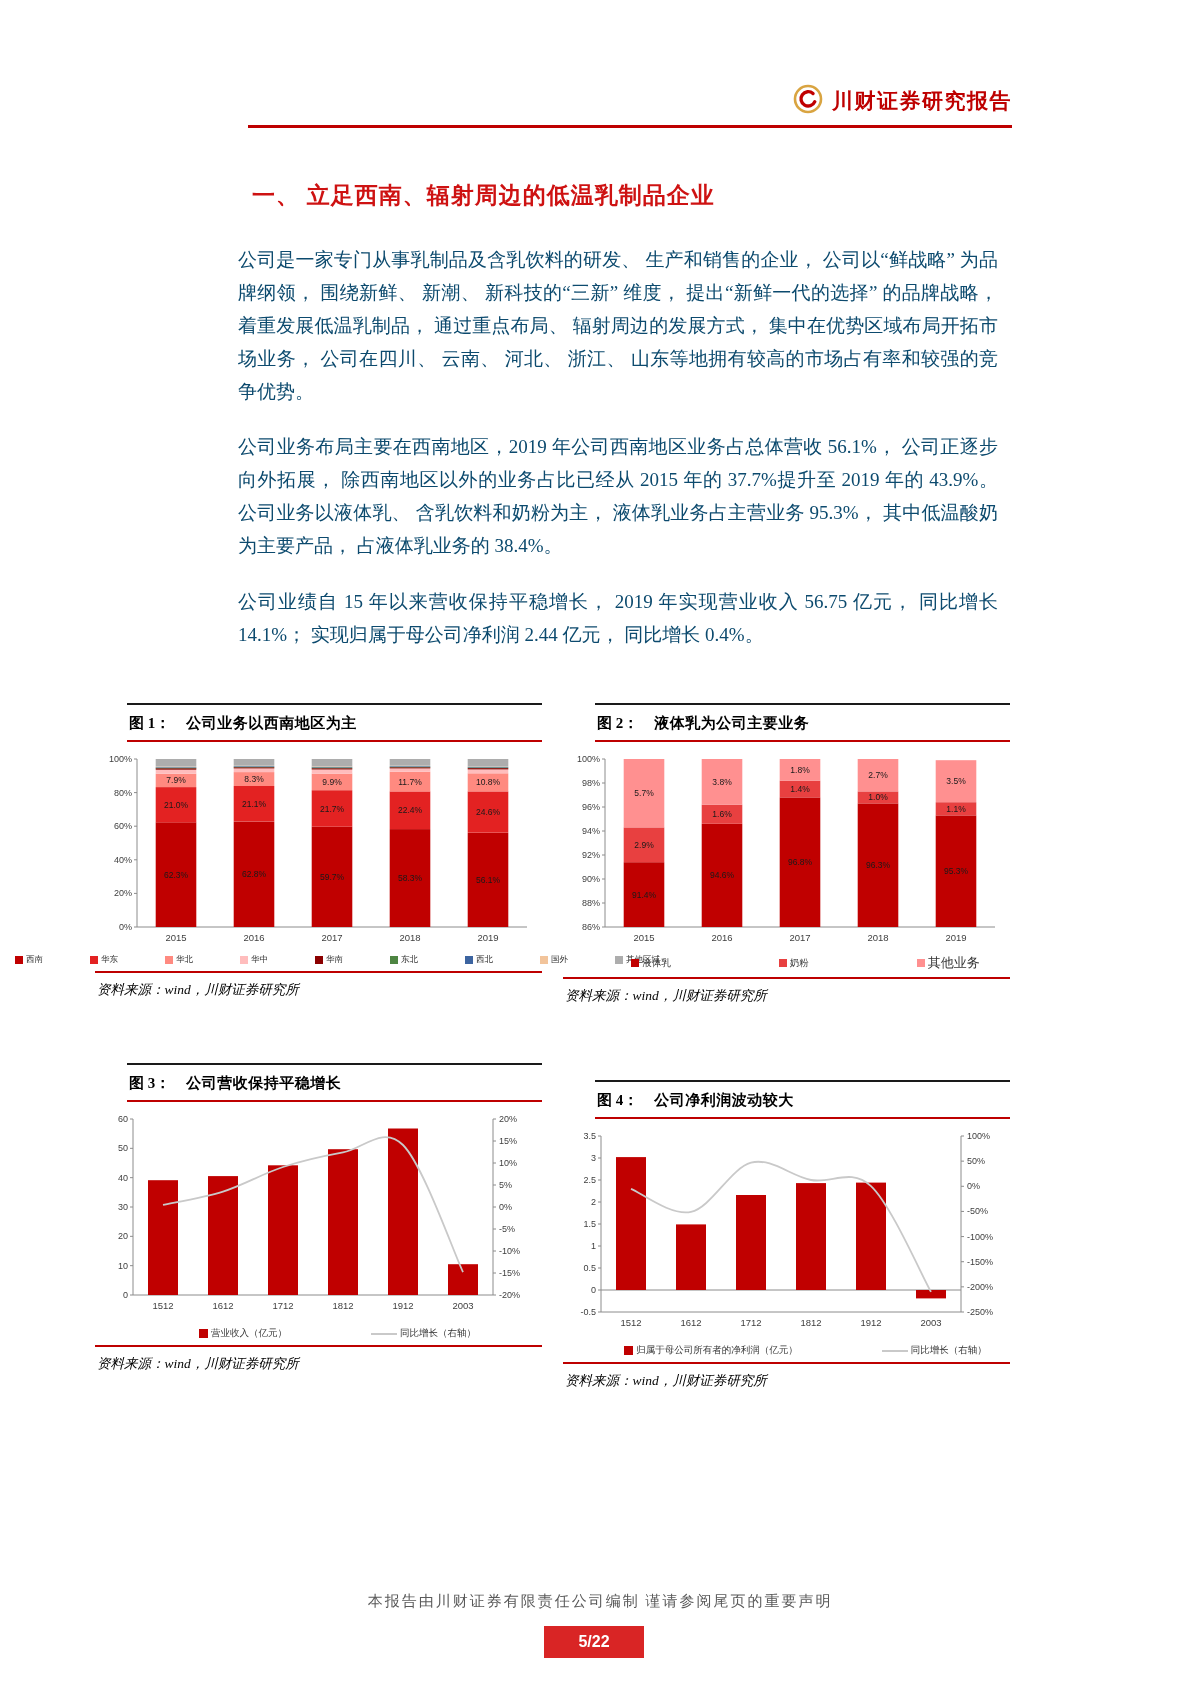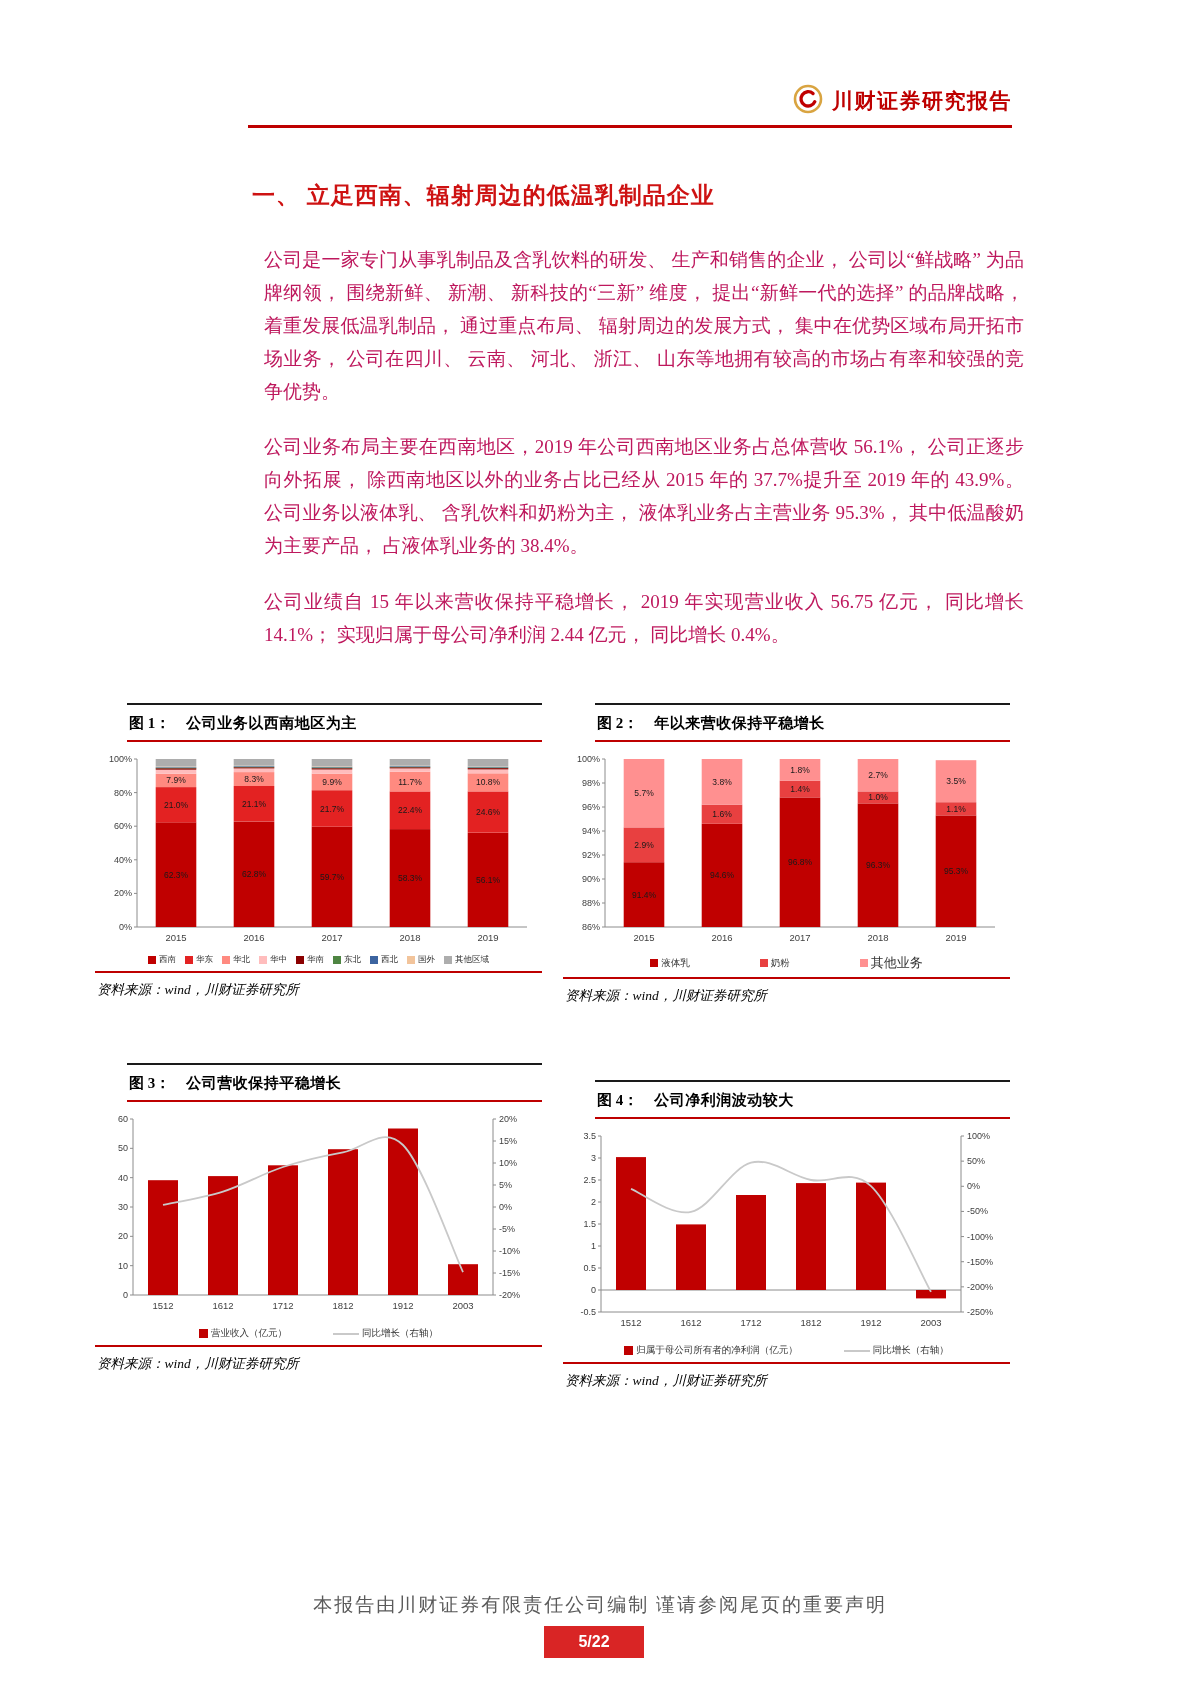--- a/index.html
+++ b/index.html
@@ -10,46 +10,46 @@
     color:#101010;
   }
   .header { position:absolute; top:84px; left:700px; width:312px;
     display:flex; align-items:center; justify-content:flex-end; gap:9px; }
   .brand { font-size:21px; font-weight:bold; color:#BE0000; letter-spacing:1.5px; }
   .header-rule { position:absolute; top:125px; left:248px; width:764px; height:3px; background:#BE0000; }
 
   .sec-title { position:absolute; top:180px; left:252px; width:760px;
     font-size:23px; font-weight:bold; color:#CE1212; letter-spacing:1px; }
 
-  .body-p { position:absolute; left:264px; width:760px; font-size:19px;
-    line-height:33px; text-align:justify; color:#be185d; }
+  .body-p { position:absolute; left:238px; width:760px; font-size:19px;
+    line-height:33px; text-align:justify; color:#0c4a6e; }
   .p1 { top:243px; }
   .p2 { top:430px; }
   .p3 { top:585px; }
 
   .figure { position:absolute; width:447px; }
   .f1 { left:95px;  top:703px; }
   .f2 { left:563px; top:703px; }
   .f3 { left:95px;  top:1063px; }
   .f4 { left:563px; top:1080px; }
 
   .fig-head { border-top:2px solid #1a1a1a; border-bottom:2px solid #BE0000;
     padding:9px 2px 7px; display:flex; gap:16px; align-items:baseline;margin-left:32px; }
   .fig-label { font-size:15px; font-weight:bold; color:#000; }
   .fig-title { font-size:15px; font-weight:bold; color:#000; letter-spacing:0.5px; }
   .fig-chart { padding-top:5px; }
   .legend { display:flex; justify-content:center; align-items:center; flex-wrap:nowrap; }
   .legend .li { display:flex; align-items:center; gap:3px;
-    font-family:"Liberation Sans","DejaVu Sans",sans-serif; color:#333; white-space:nowrap; }
+    font-family:"Liberation Sans","DejaVu Sans",sans-serif; color:#333; white-space:nowrap;margin-left:38px; }
   .sw { display:inline-block; flex:0 0 auto; }
   .fig-sep { border-top:2px solid #BE0000; margin-top:5px; }
   .fig-source { font-style:italic; font-size:13.5px; color:#000; padding:8px 2px 0; }
 
   .footer-text { position:absolute; top:1592px; left:0; width:100%; text-align:center;
-    font-size:19px; color:#5a5a5a; letter-spacing:2px; }
+    font-size:15px; color:#5a5a5a; letter-spacing:2px; }
   .page-badge { position:absolute; top:1626px; left:544px; width:100px; height:32px;
     background:#D92525; color:#fff; font-weight:bold; font-size:16px;
     display:flex; align-items:center; justify-content:center;
     font-family:"Liberation Sans","DejaVu Sans",sans-serif; }
 </style>
 </head>
 <body>
 
 <div class="header">
   <span>
@@ -164,21 +164,21 @@
         <span class="li" style="font-size:8.5px"><span class="sw" style="width:8px;height:8px;background:#F2C49B"></span>国外</span>
         <span class="li" style="font-size:8.5px"><span class="sw" style="width:8px;height:8px;background:#ADADAD"></span>其他区域</span>
       </div></div>
   <div class="fig-sep"></div>
   <div class="fig-source">资料来源：wind，川财证券研究所</div>
 </div>
 
 <div class="figure f2">
   <div class="fig-head">
     <span class="fig-label">图 2：</span>
-    <span class="fig-title">年以来营收保持平稳增长</span>
+    <span class="fig-title">液体乳为公司主要业务</span>
   </div>
   <div class="fig-chart"><svg width="444" height="202" font-family="Liberation Sans, DejaVu Sans, sans-serif">
         <line x1="42" y1="12" x2="42" y2="180" stroke="#8c8c8c" stroke-width="1"></line>
         <line x1="42" y1="180" x2="432" y2="180" stroke="#8c8c8c" stroke-width="1"></line>
         <text x="37" y="183" text-anchor="end" font-size="9" fill="#404040">86%</text>
         <line x1="39" y1="180" x2="42" y2="180" stroke="#8c8c8c" stroke-width="1"></line>
         <text x="37" y="159" text-anchor="end" font-size="9" fill="#404040">88%</text>
         <line x1="39" y1="156" x2="42" y2="156" stroke="#8c8c8c" stroke-width="1"></line>
         <text x="37" y="135" text-anchor="end" font-size="9" fill="#404040">90%</text>
         <line x1="39" y1="132" x2="42" y2="132" stroke="#8c8c8c" stroke-width="1"></line>

